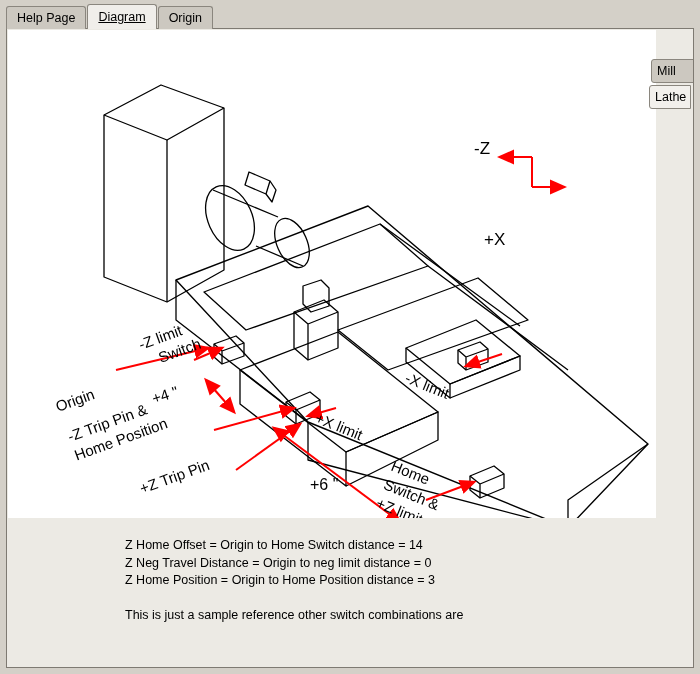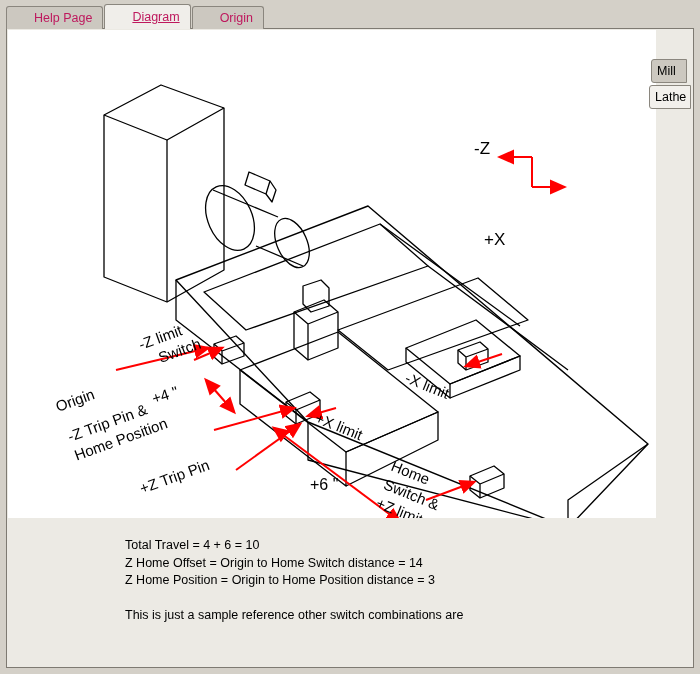--- a/index.html
+++ b/index.html
@@ -24,25 +24,25 @@
     height: 26px;
     display: flex;
     align-items: flex-end;
     gap: 1px;
     z-index: 5;
   }
   .tab {
     border: 1px solid #8a867e;
     border-bottom: none;
     background: #ccc8c0;
-    padding: 4px 10px 4px 27px;
+    padding: 4px 10px 4px 10px;
     font-size: 12.5px;
     line-height: 14px;
     border-radius: 3px 3px 0 0;
-    color: #be185d;
+    color: #000000;
     position: relative;
     top: 0;
   }
   .tab.active {
     background: #f0eeea;
     padding-top: 5px;
     padding-bottom: 5px;
     font-weight: normal;
     z-index: 6;
     text-decoration: underline;
@@ -99,21 +99,21 @@
     z-index: 7;
   }
   .side-tab {
     border: 1px solid #8a867e;
     background: #ccc8c0;
     font-size: 12.5px;
     padding: 4px 4px 4px 5px;
     margin-bottom: 2px;
     border-radius: 3px 0 0 3px;
     box-sizing: border-box;
-    width: 36px;
+    width: 50px;
     color: #000;
   }
   .side-tab.active {
     background: #f2f0ec;
     width: 42px;
     margin-left: -2px;
   }
 
   svg text {
     font-family: "Liberation Sans", sans-serif;
@@ -246,22 +246,22 @@
         <g transform="rotate(22 382 440)">
           <text x="382" y="440" font-size="15">Home</text>
           <text x="382" y="460" font-size="15">Switch &amp;</text>
           <text x="382" y="480" font-size="15">+Z limit</text>
         </g>
       </g>
     </svg>
   </div>
 
   <div class="notes">
-    <p>Total Travel = 4 + 6 = 10</p>
     <p>Z Home Offset = Origin to Home Switch distance = 14</p>
+    <p>Z Neg Travel Distance = Origin to neg limit distance = 0</p>
     <p>Z Home Position = Origin to Home Position distance = 3</p>
     <div class="gap"></div>
     <p>This is just a sample reference other switch combinations are</p>
 
   </div>
 
   <div class="side-tabs">
     <div class="side-tab">
       <span>Mill</span>
     </div>

